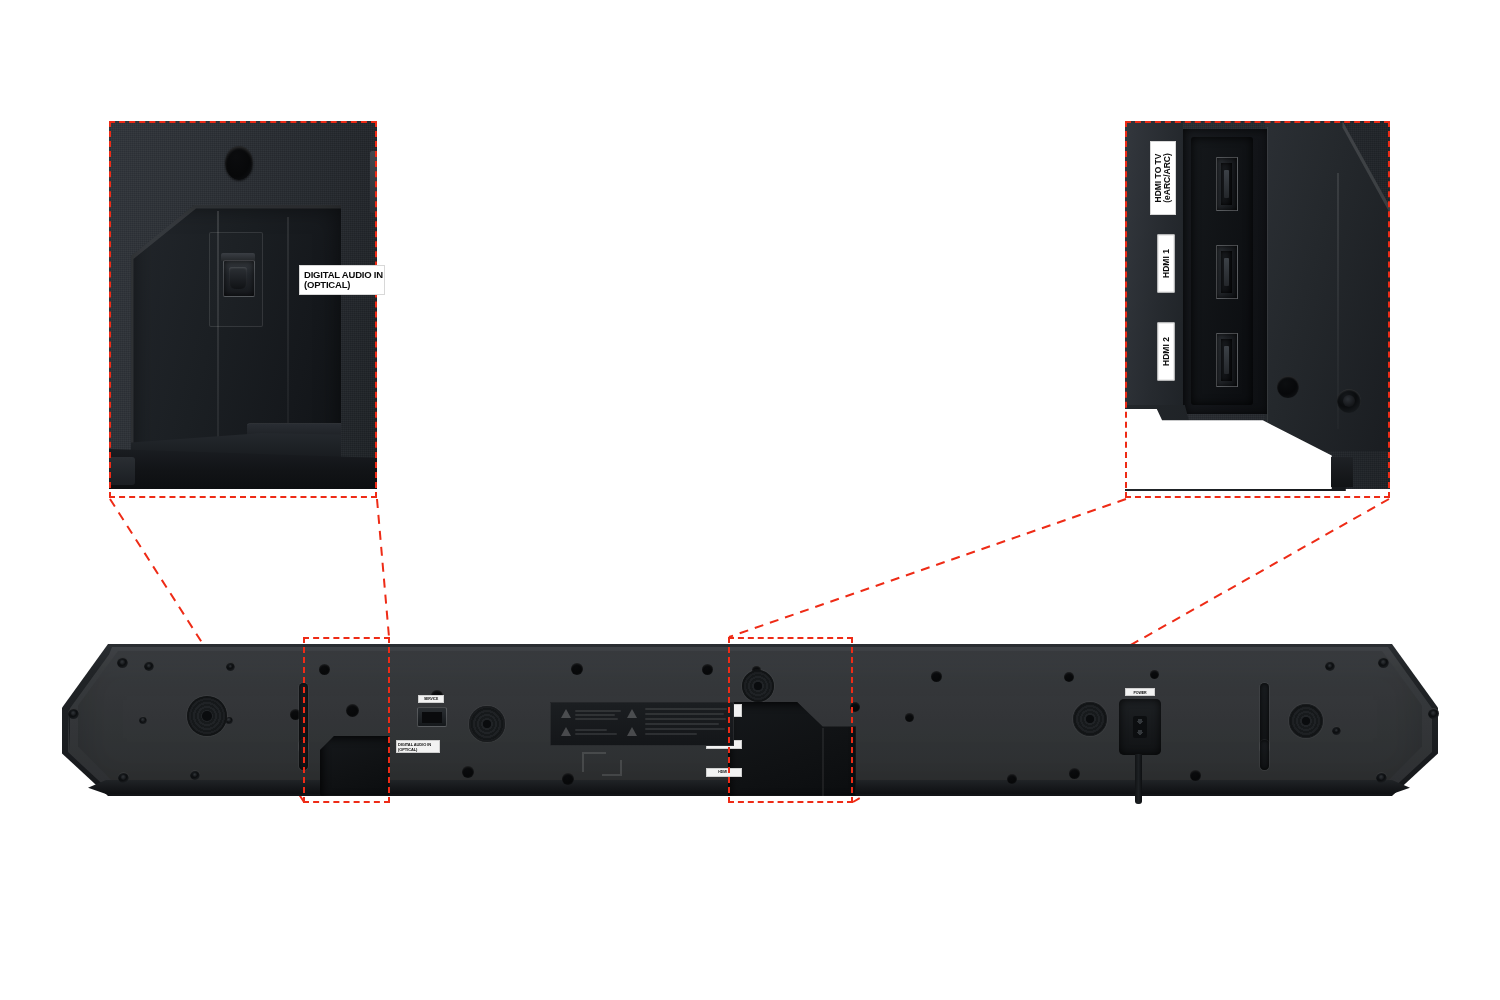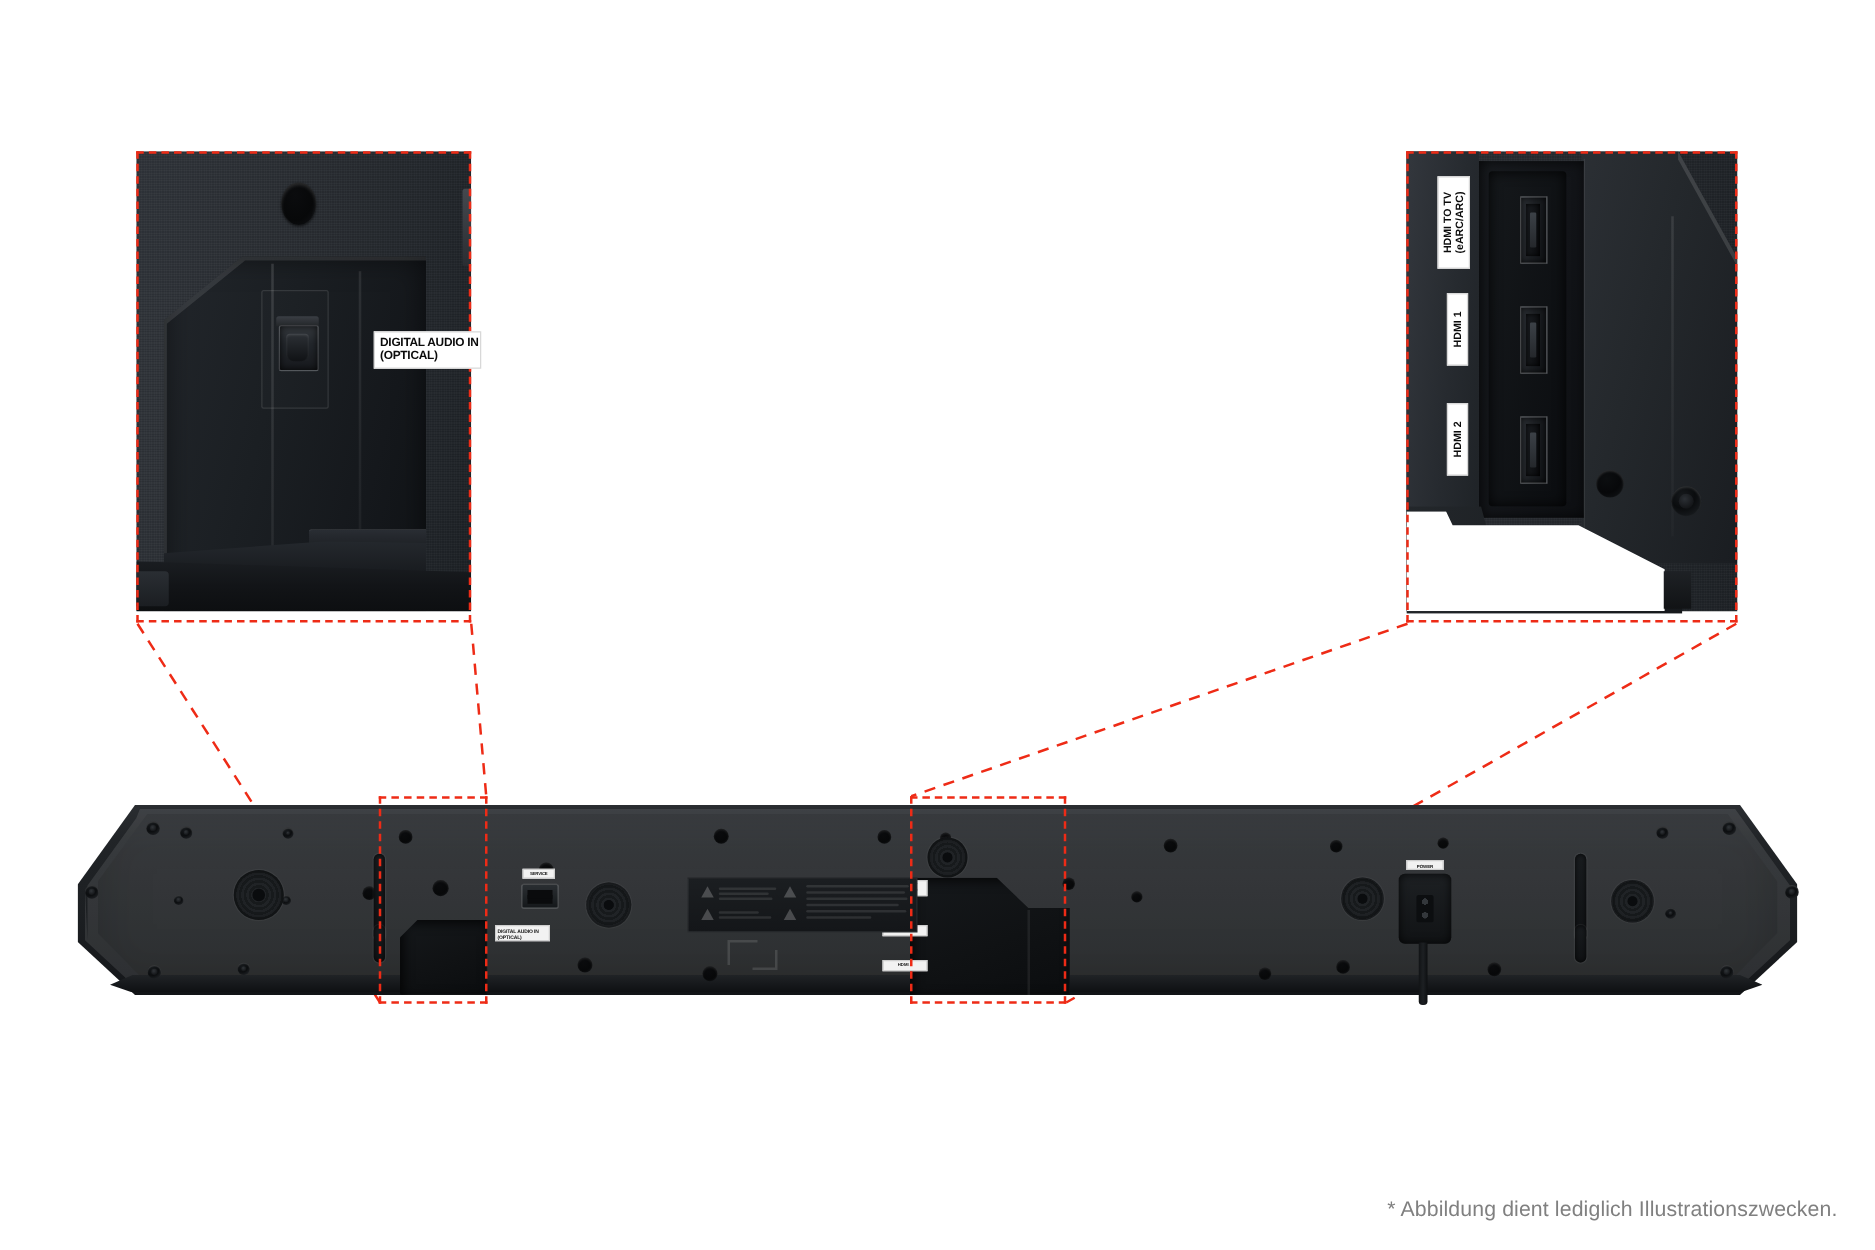--- a/index.html
+++ b/index.html
@@ -599,15 +599,14 @@
     <div class="bracket2"></div>
 
     <div class="power"></div>
     <div class="microtag" id="mt-power">POWER</div>
     <div class="power-cable"></div>
   </div>
 
   <div class="dash-box" style="left:303px;top:637px;width:87px;height:166px;"></div>
   <div class="dash-box" style="left:728px;top:637px;width:125px;height:166px;"></div>
 
-  <div id="footnote">* Abbildung dient lediglich Illustrationszwecken.</div>
 
 </div>
 
 </body></html>

